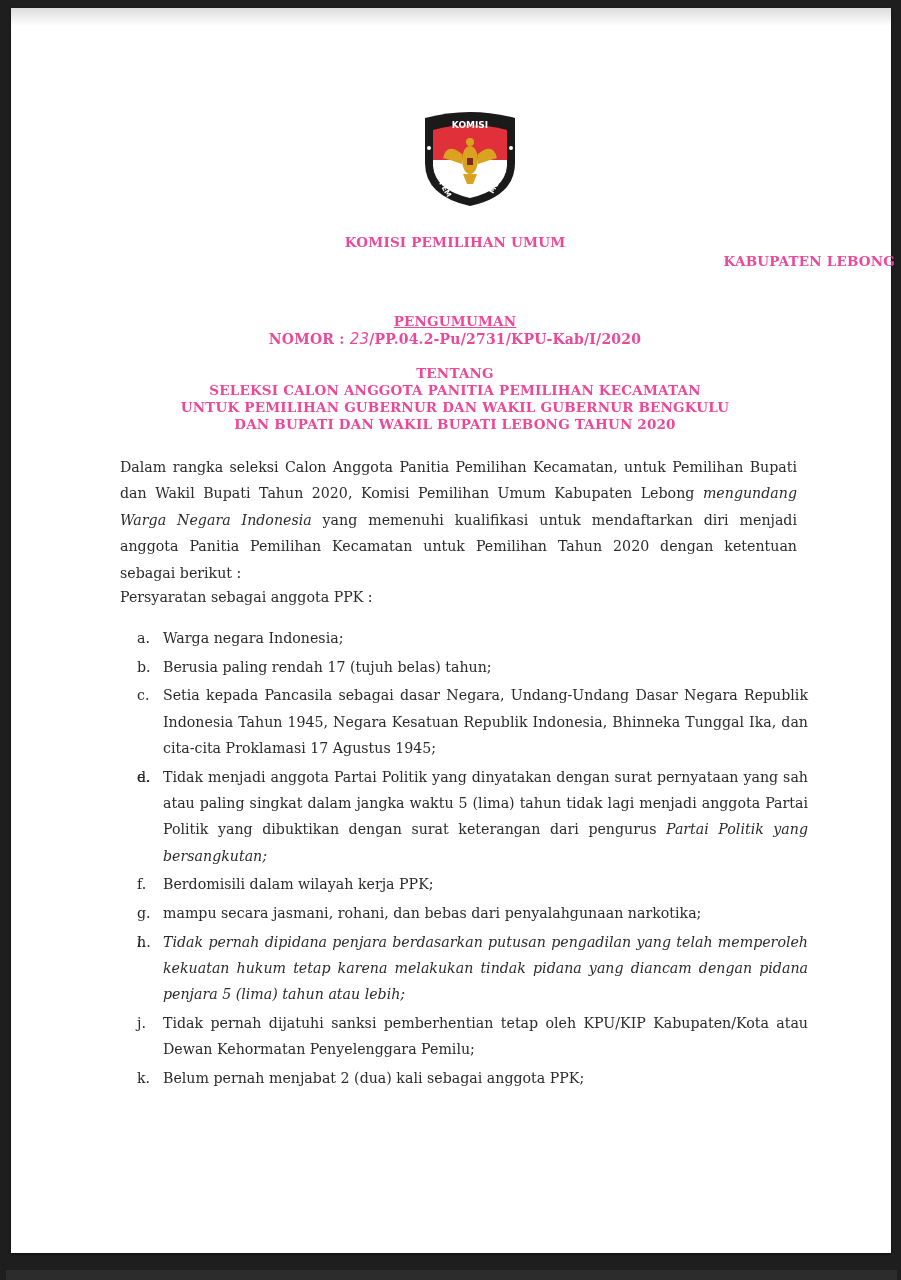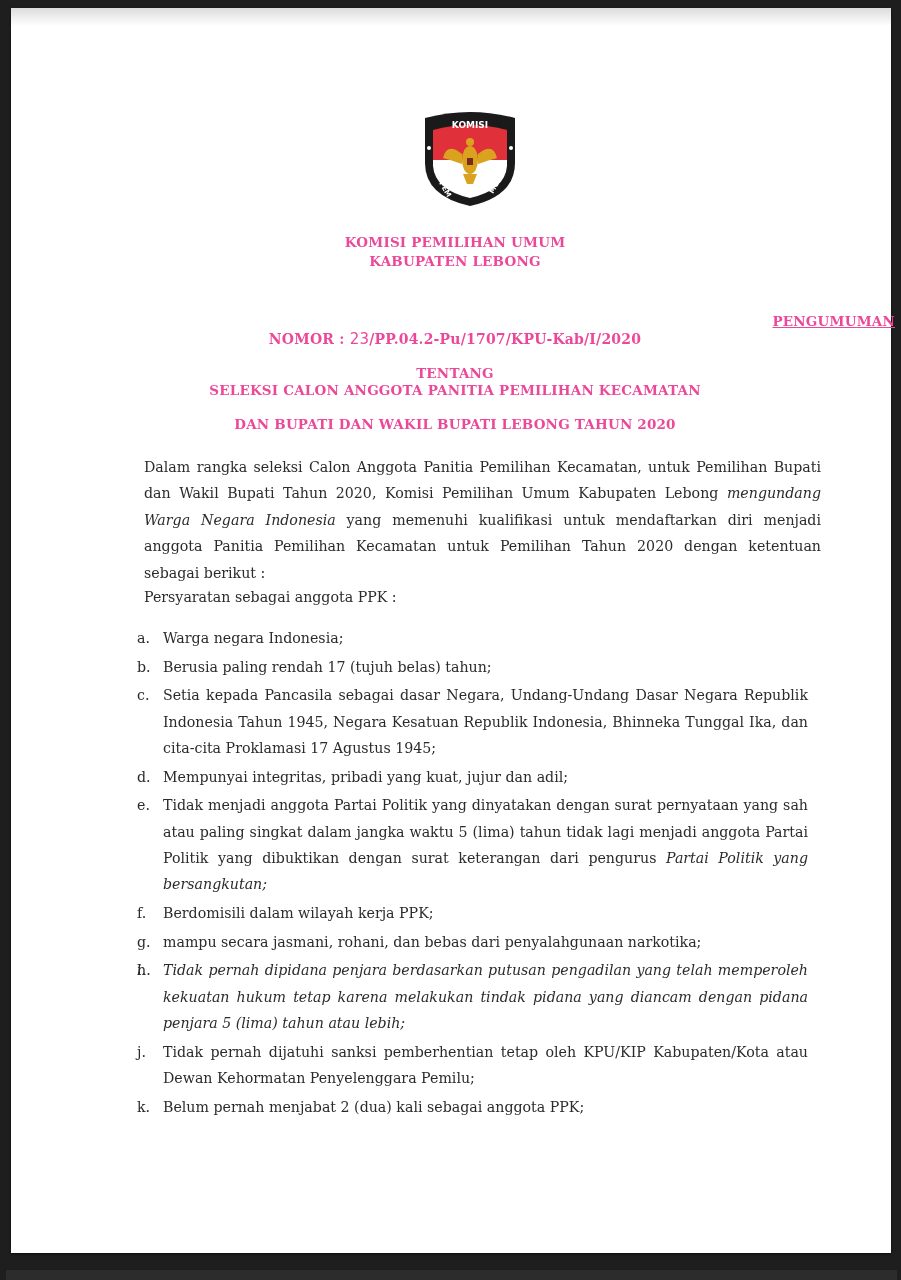--- a/index.html
+++ b/index.html
@@ -26,32 +26,32 @@
   .logo {
     position: absolute; left: 406px; top: 100px; width: 106px; height: 100px;
   }
   .logo svg { width: 100%; height: 100%; display: block; }
   .heading {
     position: absolute; left: 4px; width: 880px; text-align: center;
     font-weight: bold; font-size: 13.5px; letter-spacing: 0.2px;
     color: #ec4899;
   }
   .h-org1 { top: 226px; }
-  .h-org2 { top: 245px; }
-  .h-ann  { top: 305px; text-decoration: underline; text-align: right; }
+  .h-org2 { top: 245px; text-align: right; }
+  .h-ann  { top: 305px; text-decoration: underline; }
   .h-num  { top: 322px; font-size: 14px; }
-  .h-num .hand { font-family: "DejaVu Sans", sans-serif; font-weight: normal; font-size: 15px; }
+  .h-num .hand { font-family: "DejaVu Sans", sans-serif; font-weight: normal; font-style: italic; font-size: 15px; }
   .h-ten  { top: 357px; }
   .h-s1   { top: 374px; }
   .h-s2   { top: 391px; }
   .h-s3   { top: 408px; }
 
   .body-text {
     position: absolute; left: 109px; width: 677px;
-    font-size: 14.2px; line-height: 26.4px; color: #2b2b2b; margin-left: 24px;
+    font-size: 14.2px; line-height: 26.4px; color: #2b2b2b;
   }
   .para { top: 446px; text-align: justify; text-align-last: left; }
   .para .it { font-style: italic; }
   .req-title { top: 576px; }
 
   .list {
     position: absolute; left: 109px; top: 617px; width: 688px;
     margin: 0; padding: 0; list-style: none;
     font-size: 14.2px; line-height: 26.4px; color: #2b2b2b;
   }
@@ -86,35 +86,36 @@
       <circle cx="94" cy="40" r="2" fill="#ffffff"></circle>
       <text x="22" y="75" font-size="7" font-weight="bold" fill="#ffffff" font-family="DejaVu Sans, sans-serif" transform="rotate(60 22 75)">PEM</text>
       <text x="76" y="86" font-size="7" font-weight="bold" fill="#ffffff" font-family="DejaVu Sans, sans-serif" transform="rotate(-60 76 86)">MUM</text>
     </svg>
   </div>
 
   <div class="heading h-org1">KOMISI PEMILIHAN UMUM</div>
   <div class="heading h-org2">KABUPATEN LEBONG</div>
 
   <div class="heading h-ann">PENGUMUMAN</div>
-  <div class="heading h-num"><span>NOMOR : </span><span class="hand">23</span><span>/PP.04.2-Pu/1707/KPU-Kab/I/2020</span></div>
+  <div class="heading h-num"><span>NOMOR : </span><span class="hand">23</span><span>/PP.04.2-Pu/2731/KPU-Kab/I/2020</span></div>
 
   <div class="heading h-s1">SELEKSI CALON ANGGOTA PANITIA PEMILIHAN KECAMATAN</div>
   <div class="heading h-ten">TENTANG</div>
+  <div class="heading h-s2">UNTUK PEMILIHAN GUBERNUR DAN WAKIL GUBERNUR BENGKULU</div>
   <div class="heading h-s3">DAN BUPATI DAN WAKIL BUPATI LEBONG TAHUN 2020</div>
 
   <div class="body-text para"><span>Dalam rangka seleksi Calon Anggota Panitia Pemilihan Kecamatan, untuk Pemilihan Bupati dan Wakil Bupati Tahun 2020, Komisi Pemilihan Umum Kabupaten Lebong </span><span class="it">mengundang Warga Negara Indonesia</span><span> yang memenuhi kualifikasi untuk mendaftarkan diri menjadi anggota Panitia Pemilihan Kecamatan untuk Pemilihan Tahun 2020 dengan ketentuan sebagai berikut :</span></div>
 
   <div class="body-text req-title">Persyaratan sebagai anggota PPK :</div>
 
   <ol class="list">
     <li><span class="mk">a.</span><span class="txt">Warga negara Indonesia;</span></li>
     <li><span class="mk">b.</span><span class="txt">Berusia paling rendah 17 (tujuh belas) tahun;</span></li>
     <li><span class="mk">c.</span><span class="txt">Setia kepada Pancasila sebagai dasar Negara, Undang-Undang Dasar Negara Republik Indonesia Tahun 1945, Negara Kesatuan Republik Indonesia, Bhinneka Tunggal Ika, dan cita-cita Proklamasi 17 Agustus 1945;</span></li>
-    <li><span class="mk">d.</span><span class="txt">Mempunyai integritas, pribadi yang kuat, jujur dan adil;</span></li>
+    <li><span class="mk">d.</span></li>
     <li><span class="mk">e.</span><span class="txt">Tidak menjadi anggota Partai Politik yang dinyatakan dengan surat pernyataan yang sah atau paling singkat dalam jangka waktu 5 (lima) tahun tidak lagi menjadi anggota Partai Politik yang dibuktikan dengan surat keterangan dari pengurus </span><span class="it">Partai Politik yang bersangkutan;</span></li>
     <li><span class="mk">f.</span><span class="txt">Berdomisili dalam wilayah kerja PPK;</span></li>
     <li><span class="mk">g.</span><span class="txt">mampu secara jasmani, rohani, dan bebas dari penyalahgunaan narkotika;</span></li>
     <li><span class="mk">h.</span></li>
     <li class="italic"><span class="mk" style="font-style:italic">i.</span><span class="txt">Tidak pernah dipidana penjara berdasarkan putusan pengadilan yang telah memperoleh kekuatan hukum tetap karena melakukan tindak pidana yang diancam dengan pidana penjara 5 (lima) tahun atau lebih;</span></li>
     <li><span class="mk">j.</span><span class="txt">Tidak pernah dijatuhi sanksi pemberhentian tetap oleh KPU/KIP Kabupaten/Kota atau Dewan Kehormatan Penyelenggara Pemilu;</span></li>
     <li><span class="mk">k.</span><span class="txt">Belum pernah menjabat 2 (dua) kali sebagai anggota PPK;</span></li>
   </ol>
 </div>
 

